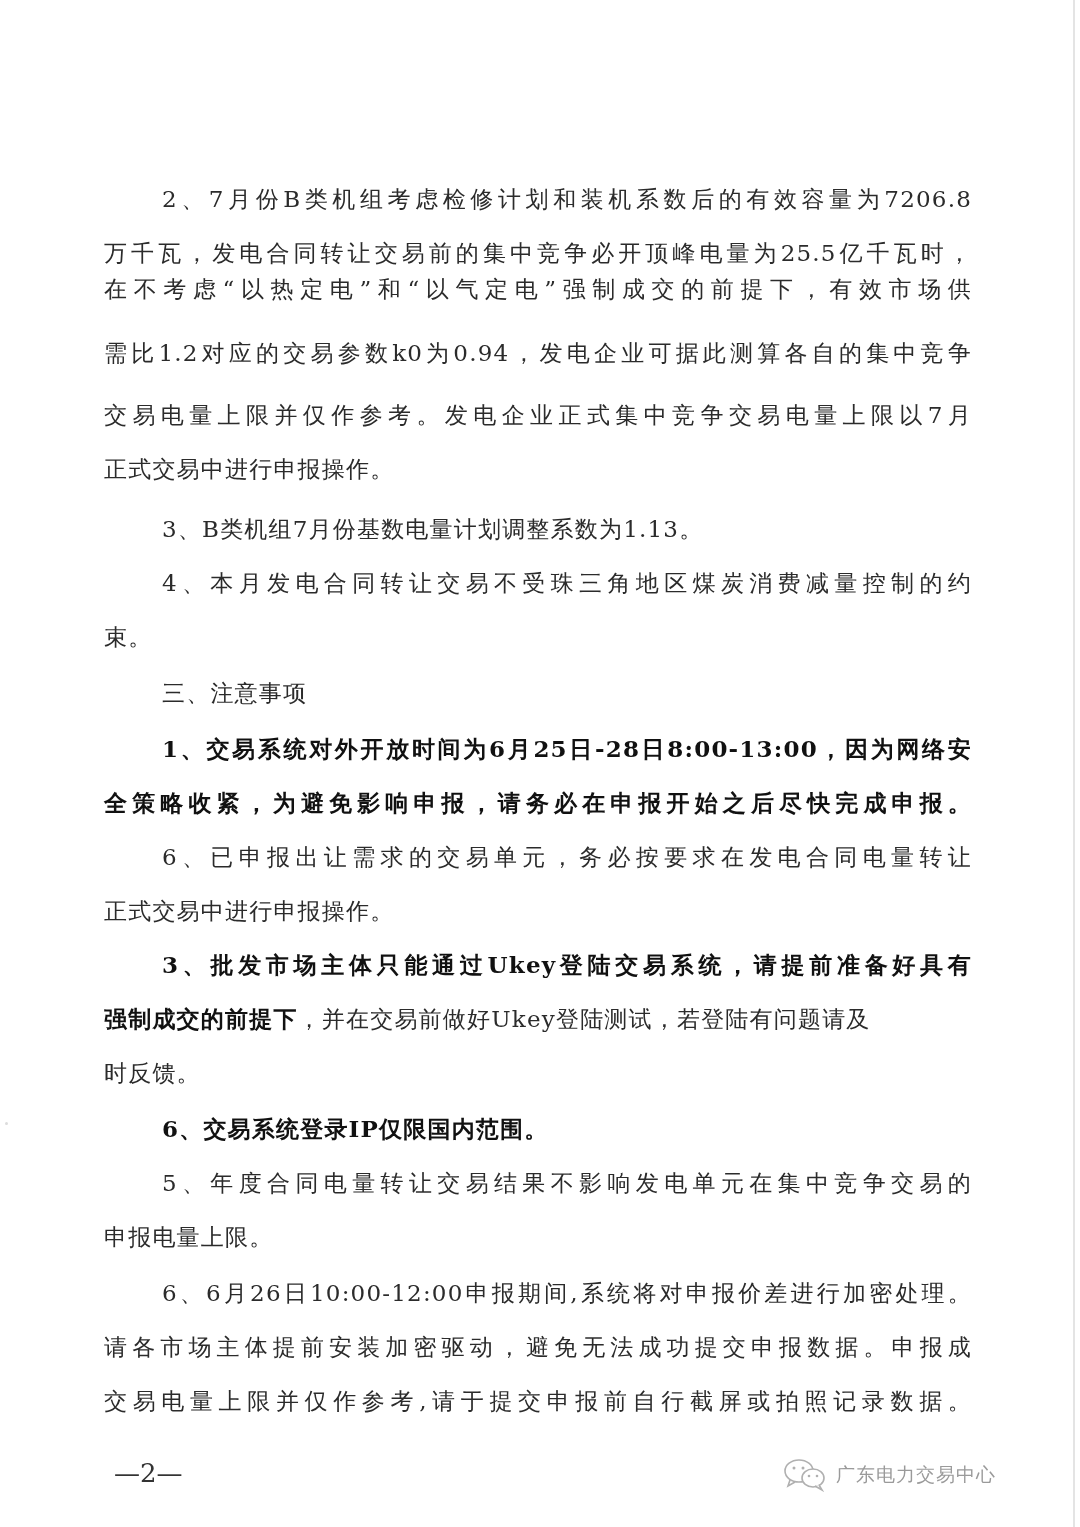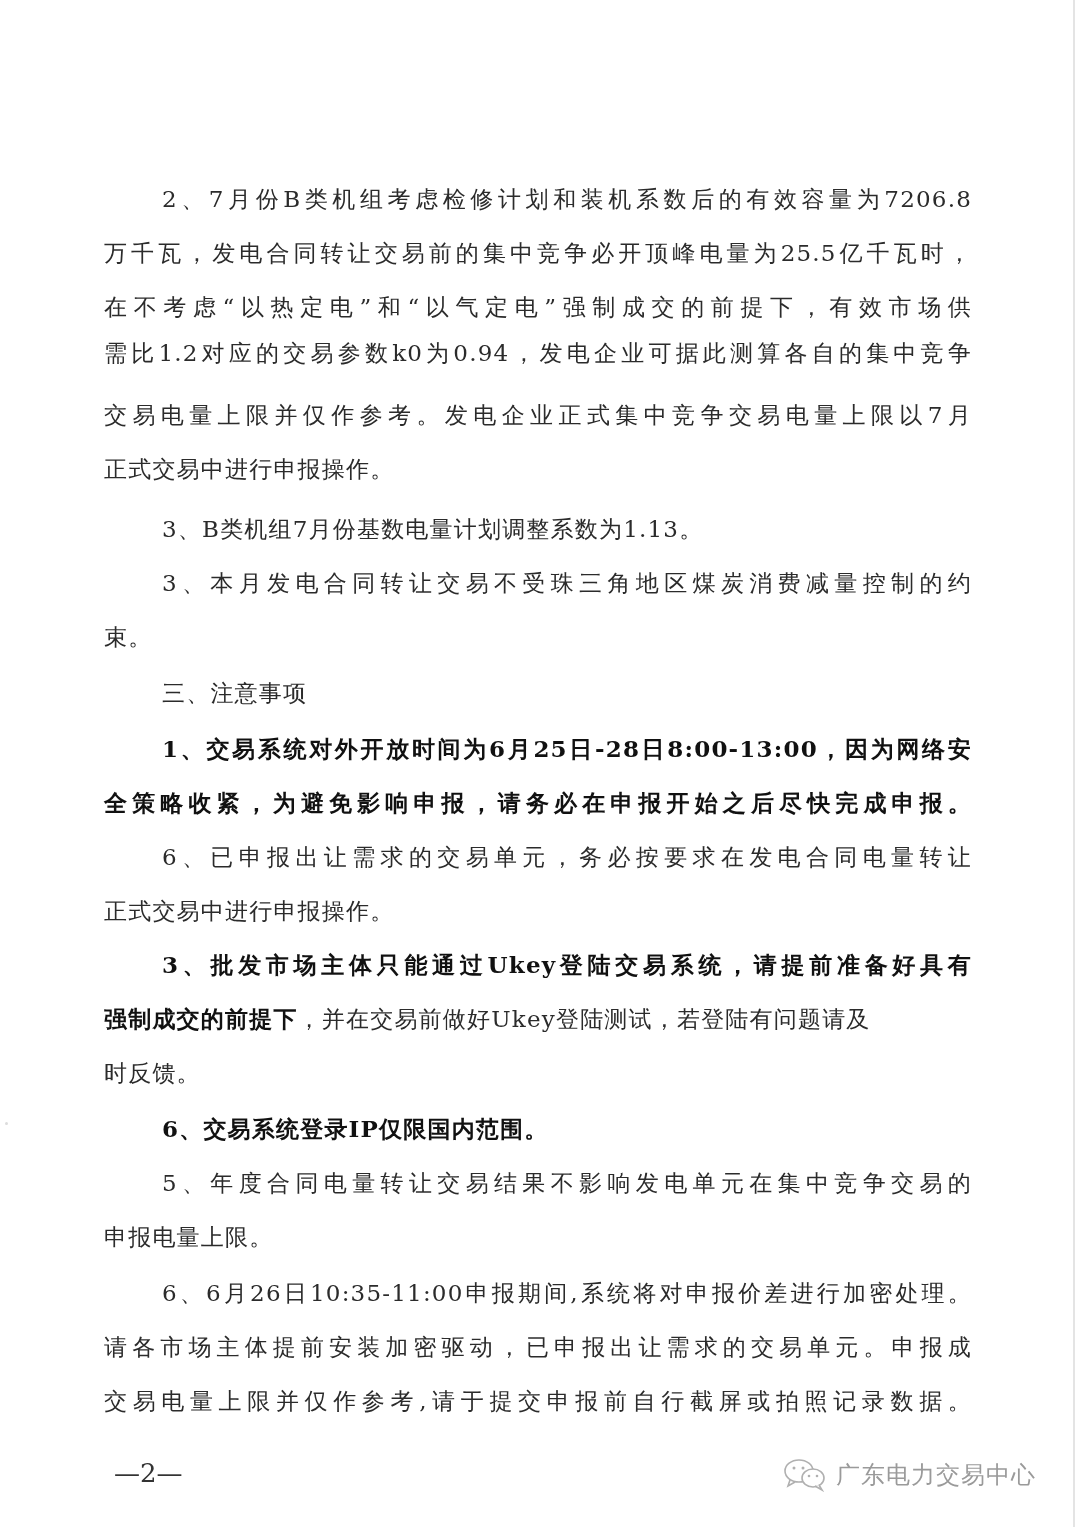--- a/index.html
+++ b/index.html
@@ -77,44 +77,44 @@
     }
     .watermark {
       position: absolute;
       left: 782px;
       top: 1455px;
       height: 40px;
       display: flex;
       align-items: center;
       color: #9a9a9a;
       font-family: "DejaVu Sans", sans-serif;
-      font-size: 24px;
+      font-size: 19px;
       letter-spacing: 1px;
     }
     .watermark svg { margin-right: 6px; }
   </style>
 </head>
 <body>
 
 <div class="page">
   <div class="right-edge"></div>
   <div class="left-speck"></div>
 
   <div class="body-text">
 
     <div class="line indent justify-indent" style="top:0px">2、7月份B类机组考虑检修计划和装机系数后的有效容量为7206.8</div>
     <div class="line justify" style="top:54px">万千瓦，发电合同转让交易前的集中竞争必开顶峰电量为25.5亿千瓦时，</div>
-    <div class="line justify" style="top:108px">在不考虑“以热定电”和“以气定电”强制成交的前提下，有效市场供</div>
+    <div class="line justify" style="top:90px">在不考虑“以热定电”和“以气定电”强制成交的前提下，有效市场供</div>
     <div class="line justify" style="top:154px">需比1.2对应的交易参数k0为0.94，发电企业可据此测算各自的集中竞争</div>
     <div class="line justify" style="top:216px">交易电量上限并仅作参考。发电企业正式集中竞争交易电量上限以7月</div>
     <div class="line" style="top:270px">正式交易中进行申报操作。</div>
 
     <div class="line indent" style="top:330px">3、B类机组7月份基数电量计划调整系数为1.13。</div>
 
-    <div class="line indent justify-indent" style="top:384px">3、本月发电合同转让交易不受珠三角地区煤炭消费减量控制的约</div>
+    <div class="line indent justify-indent" style="top:384px">4、本月发电合同转让交易不受珠三角地区煤炭消费减量控制的约</div>
     <div class="line" style="top:438px">束。</div>
 
     <div class="line indent" style="top:494px">三、注意事项</div>
 
     <div class="line indent justify-indent bold" style="top:550px">1、交易系统对外开放时间为6月25日-28日8:00-13:00，因为网络安</div>
     <div class="line justify bold" style="top:604px">全策略收紧，为避免影响申报，请务必在申报开始之后尽快完成申报。</div>
 
     <div class="line indent justify-indent" style="top:658px">6、已申报出让需求的交易单元，务必按要求在发电合同电量转让</div>
     <div class="line" style="top:712px">正式交易中进行申报操作。</div>
 
@@ -122,22 +122,22 @@
     <div class="line" style="top:820px">
       <span class="bold">强制成交的前提下</span><span>，并在交易前做好Ukey登陆测试，若登陆有问题请及</span>
     </div>
     <div class="line" style="top:874px">时反馈。</div>
 
     <div class="line indent bold" style="top:930px">6、交易系统登录IP仅限国内范围。</div>
 
     <div class="line indent justify-indent" style="top:984px">5、年度合同电量转让交易结果不影响发电单元在集中竞争交易的</div>
     <div class="line" style="top:1038px">申报电量上限。</div>
 
-    <div class="line indent justify-indent" style="top:1094px">6、6月26日10:35-11:00申报期间,系统将对申报价差进行加密处理。</div>
-    <div class="line justify" style="top:1148px">请各市场主体提前安装加密驱动，已申报出让需求的交易单元。申报成</div>
+    <div class="line indent justify-indent" style="top:1094px">6、6月26日10:00-12:00申报期间,系统将对申报价差进行加密处理。</div>
+    <div class="line justify" style="top:1148px">请各市场主体提前安装加密驱动，避免无法成功提交申报数据。申报成</div>
     <div class="line justify" style="top:1202px">交易电量上限并仅作参考,请于提交申报前自行截屏或拍照记录数据。</div>
   </div>
 
   <div class="footer-page">—2—</div>
 
   <div class="watermark">
     <svg width="48" height="34" viewBox="0 0 48 34">
       <ellipse cx="17" cy="13" rx="14" ry="11" fill="none" stroke="#b0b0b0" stroke-width="1.6"></ellipse>
       <path d="M8 22 L6 28 L13 24" fill="none" stroke="#b0b0b0" stroke-width="1.6"></path>
       <circle cx="12" cy="10" r="1.5" fill="#b0b0b0"></circle>

